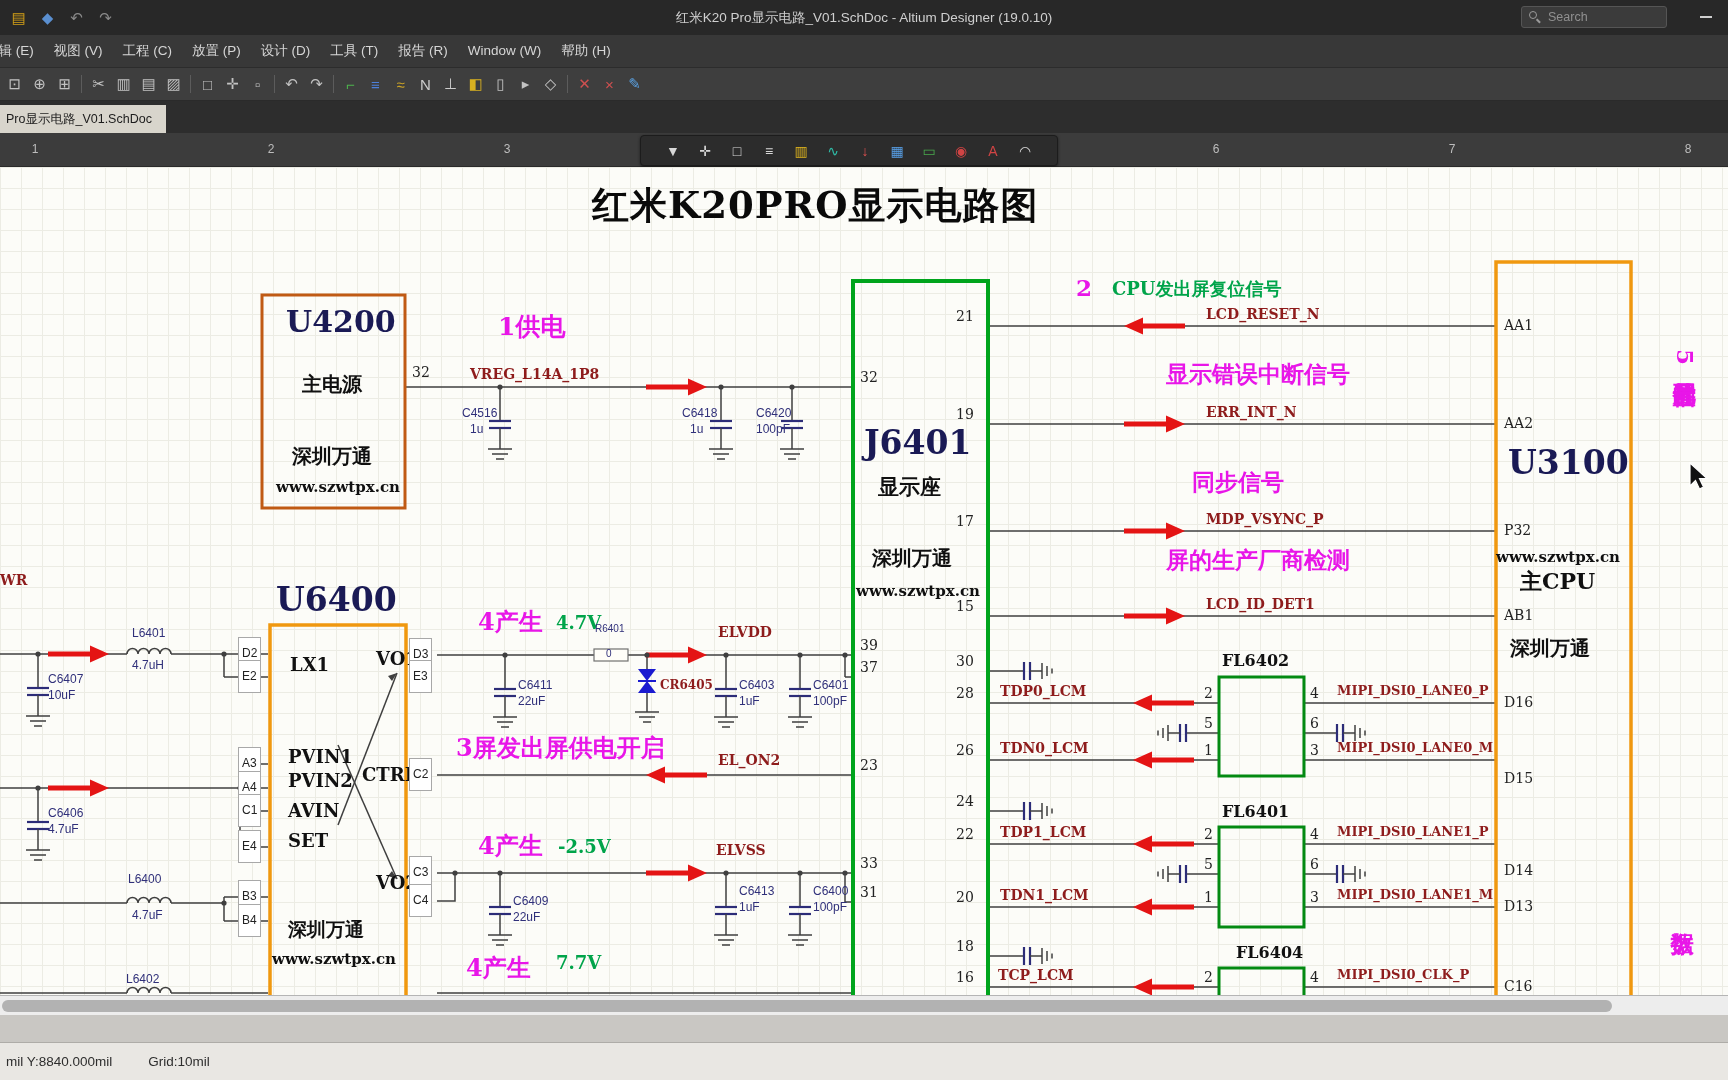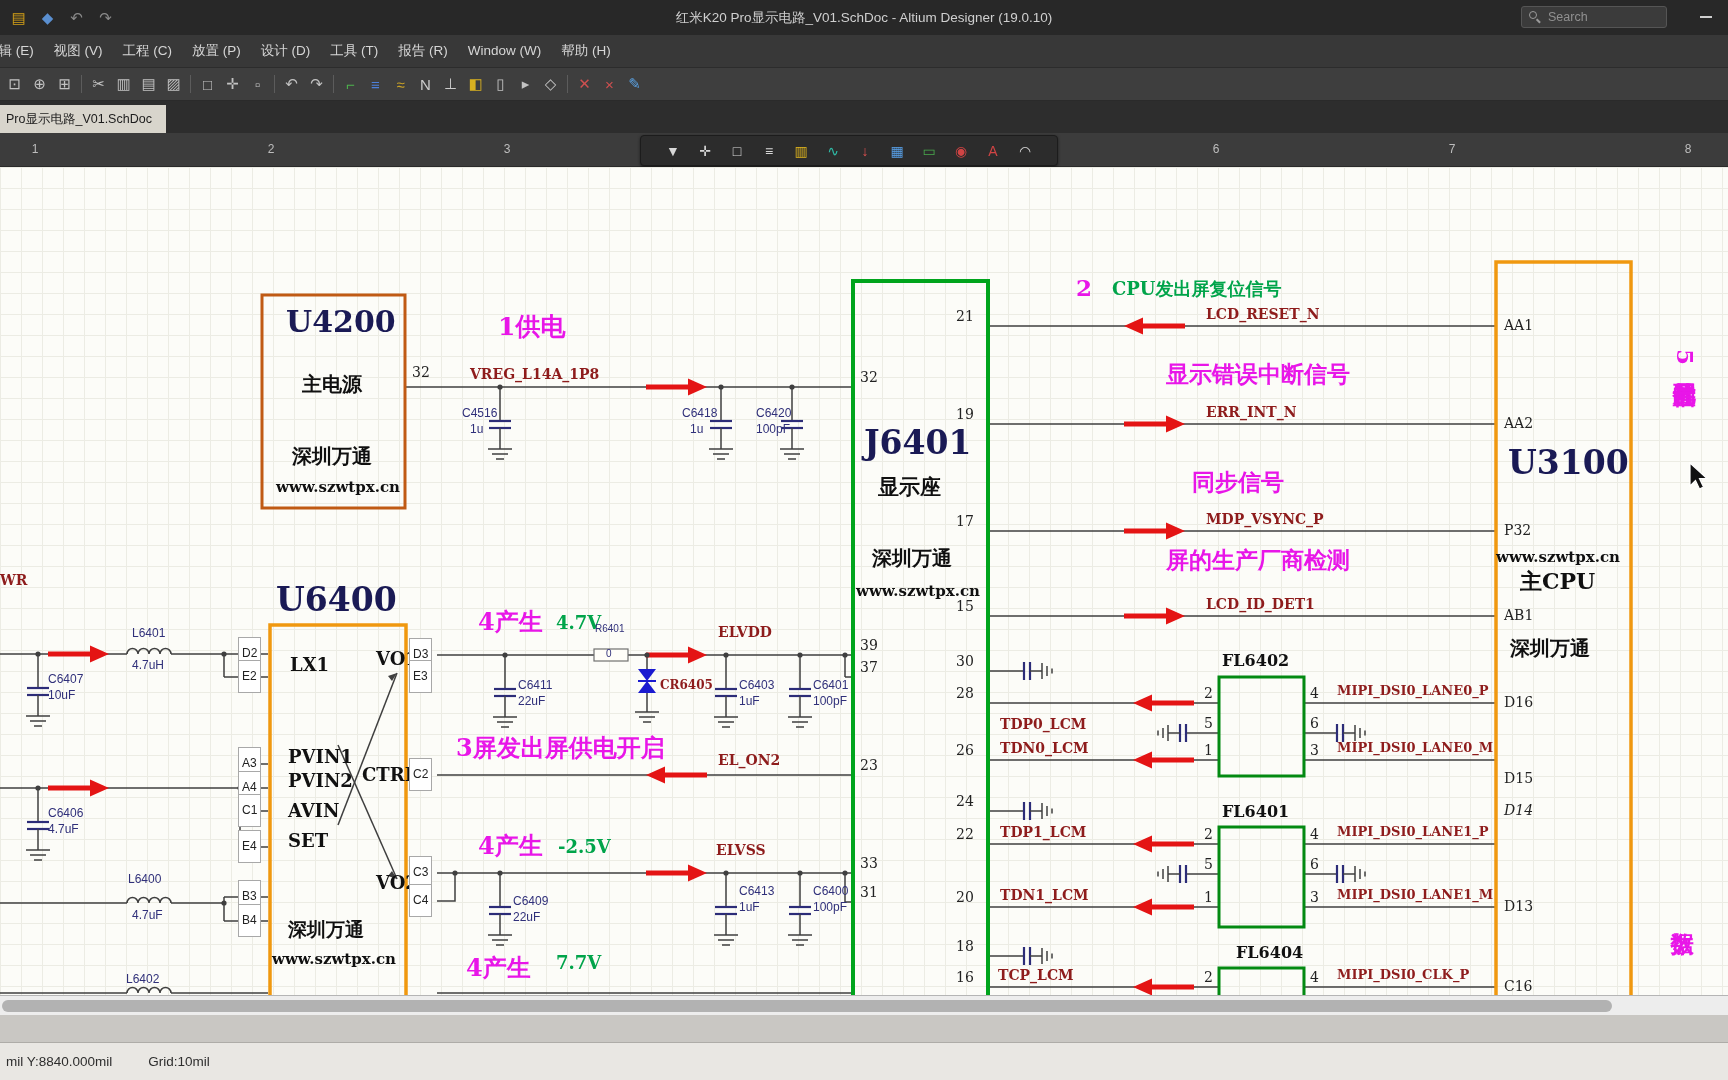--- a/index.html
+++ b/index.html
@@ -280,20 +280,21 @@
         <circle class="jd" cx="455" cy="706" r="2.6"></circle>
           <circle class="jd" cx="500" cy="706" r="2.6"></circle>
           <circle class="jd" cx="726" cy="706" r="2.6"></circle>
           <circle class="jd" cx="800" cy="706" r="2.6"></circle>
           <circle class="jd" cx="845" cy="706" r="2.6"></circle>
       </g>
 
       <polygon points="1690,296 1690,319 1695.5,313.5 1699.5,322 1703.5,320 1699.5,311.5 1707,311.5" fill="#111" stroke="#fff" stroke-width="1.2"></polygon>
     </svg>
     <div id="labels">
+        <span class="L k-sheet-title" style="left: 592px; top: 18px;">红米K20PRO显示电路图</span>
         <span class="L k-comp-ref" style="left: 286px; top: 138px; font-size: 30px;">U4200</span>
         <span class="L k-comp-text" style="left: 302px; top: 206px; font-size: 20px;">主电源</span>
         <span class="L k-comp-text" style="left: 292px; top: 278px; font-size: 20px;">深圳万通</span>
         <span class="L k-comp-text" style="left: 276px; top: 312px; font-size: 15px;">www.szwtpx.cn</span>
         <span class="L k-pin-num" style="left: 412px; top: 198px;">32</span>
         <span class="L k-net" style="left: 458px; top: 200px; margin-left: 12px;">VREG_L14A_1P8</span>
         <span class="L k-ann-m" style="left: 498px; top: 146px; font-size: 25px;">1供电</span>
         <span class="L k-ref" style="left: 462px; top: 240px;">C4516</span>
         <span class="L k-ref" style="left: 470px; top: 256px;">1u</span>
         <span class="L k-ref" style="left: 682px; top: 240px;">C6418</span>
@@ -325,33 +326,33 @@
         <span class="L k-comp-ref" style="left: 1508px; top: 278px; font-size: 33px;">U3100</span>
         <span class="L k-comp-text" style="left: 1496px; top: 382px; font-size: 15px;">www.szwtpx.cn</span>
         <span class="L k-comp-text" style="left: 1520px; top: 402px; font-size: 22px;">主CPU</span>
         <span class="L k-comp-text" style="left: 1510px; top: 470px; font-size: 20px;">深圳万通</span>
         <span class="L k-pin-num" style="left: 1504px; top: 151px;">AA1</span>
         <span class="L k-pin-num" style="left: 1504px; top: 249px;">AA2</span>
         <span class="L k-pin-num" style="left: 1504px; top: 356px;">P32</span>
         <span class="L k-pin-num" style="left: 1504px; top: 441px;">AB1</span>
         <span class="L k-pin-num" style="left: 1504px; top: 528px;">D16</span>
         <span class="L k-pin-num" style="left: 1504px; top: 604px;">D15</span>
-        <span class="L k-pin-num" style="left: 1504px; top: 636px; font-style: italic;">D14</span>
+        <span class="L k-pin-num" style="left: 1504px; top: 696px;">D14</span>
         <span class="L k-pin-num" style="left: 1504px; top: 732px;">D13</span>
         <span class="L k-pin-num" style="left: 1504px; top: 812px;">C16</span>
         <span class="L k-net" style="left: 1206px; top: 140px;">LCD_RESET_N</span>
         <span class="L k-net" style="left: 1206px; top: 238px;">ERR_INT_N</span>
         <span class="L k-net" style="left: 1206px; top: 345px;">MDP_VSYNC_P</span>
         <span class="L k-net" style="left: 1206px; top: 430px;">LCD_ID_DET1</span>
         <span class="L k-ann-m" style="left: 1076px; top: 108px; font-size: 23px;">2</span>
         <span class="L k-ann-g" style="left: 1112px; top: 112px; font-size: 18px;">CPU发出屏复位信号</span>
         <span class="L k-ann-m" style="left: 1166px; top: 194px; font-size: 23px;">显示错误中断信号</span>
         <span class="L k-ann-m" style="left: 1192px; top: 302px; font-size: 23px;">同步信号</span>
         <span class="L k-ann-m" style="left: 1166px; top: 380px; font-size: 23px;">屏的生产厂商检测</span>
-        <span class="L k-net" style="left: 1000px; top: 517px; margin-top: 33px;">TDP0_LCM</span>
+        <span class="L k-net" style="left: 1000px; top: 517px;">TDP0_LCM</span>
         <span class="L k-net" style="left: 1000px; top: 574px;">TDN0_LCM</span>
         <span class="L k-net" style="left: 1000px; top: 658px;">TDP1_LCM</span>
         <span class="L k-net" style="left: 1000px; top: 721px;">TDN1_LCM</span>
         <span class="L k-net" style="left: 998px; top: 801px;">TCP_LCM</span>
         <span class="L k-net" style="left: 1337px; top: 517px; font-size: 13px;">MIPI_DSI0_LANE0_P</span>
         <span class="L k-net" style="left: 1337px; top: 574px; font-size: 13px;">MIPI_DSI0_LANE0_M</span>
         <span class="L k-net" style="left: 1337px; top: 658px; font-size: 13px;">MIPI_DSI0_LANE1_P</span>
         <span class="L k-net" style="left: 1337px; top: 721px; font-size: 13px;">MIPI_DSI0_LANE1_M</span>
         <span class="L k-net" style="left: 1337px; top: 801px; font-size: 13px;">MIPI_DSI0_CLK_P</span>
         <span class="L k-fl-ref" style="left: 1222px; top: 485px;">FL6402</span>

